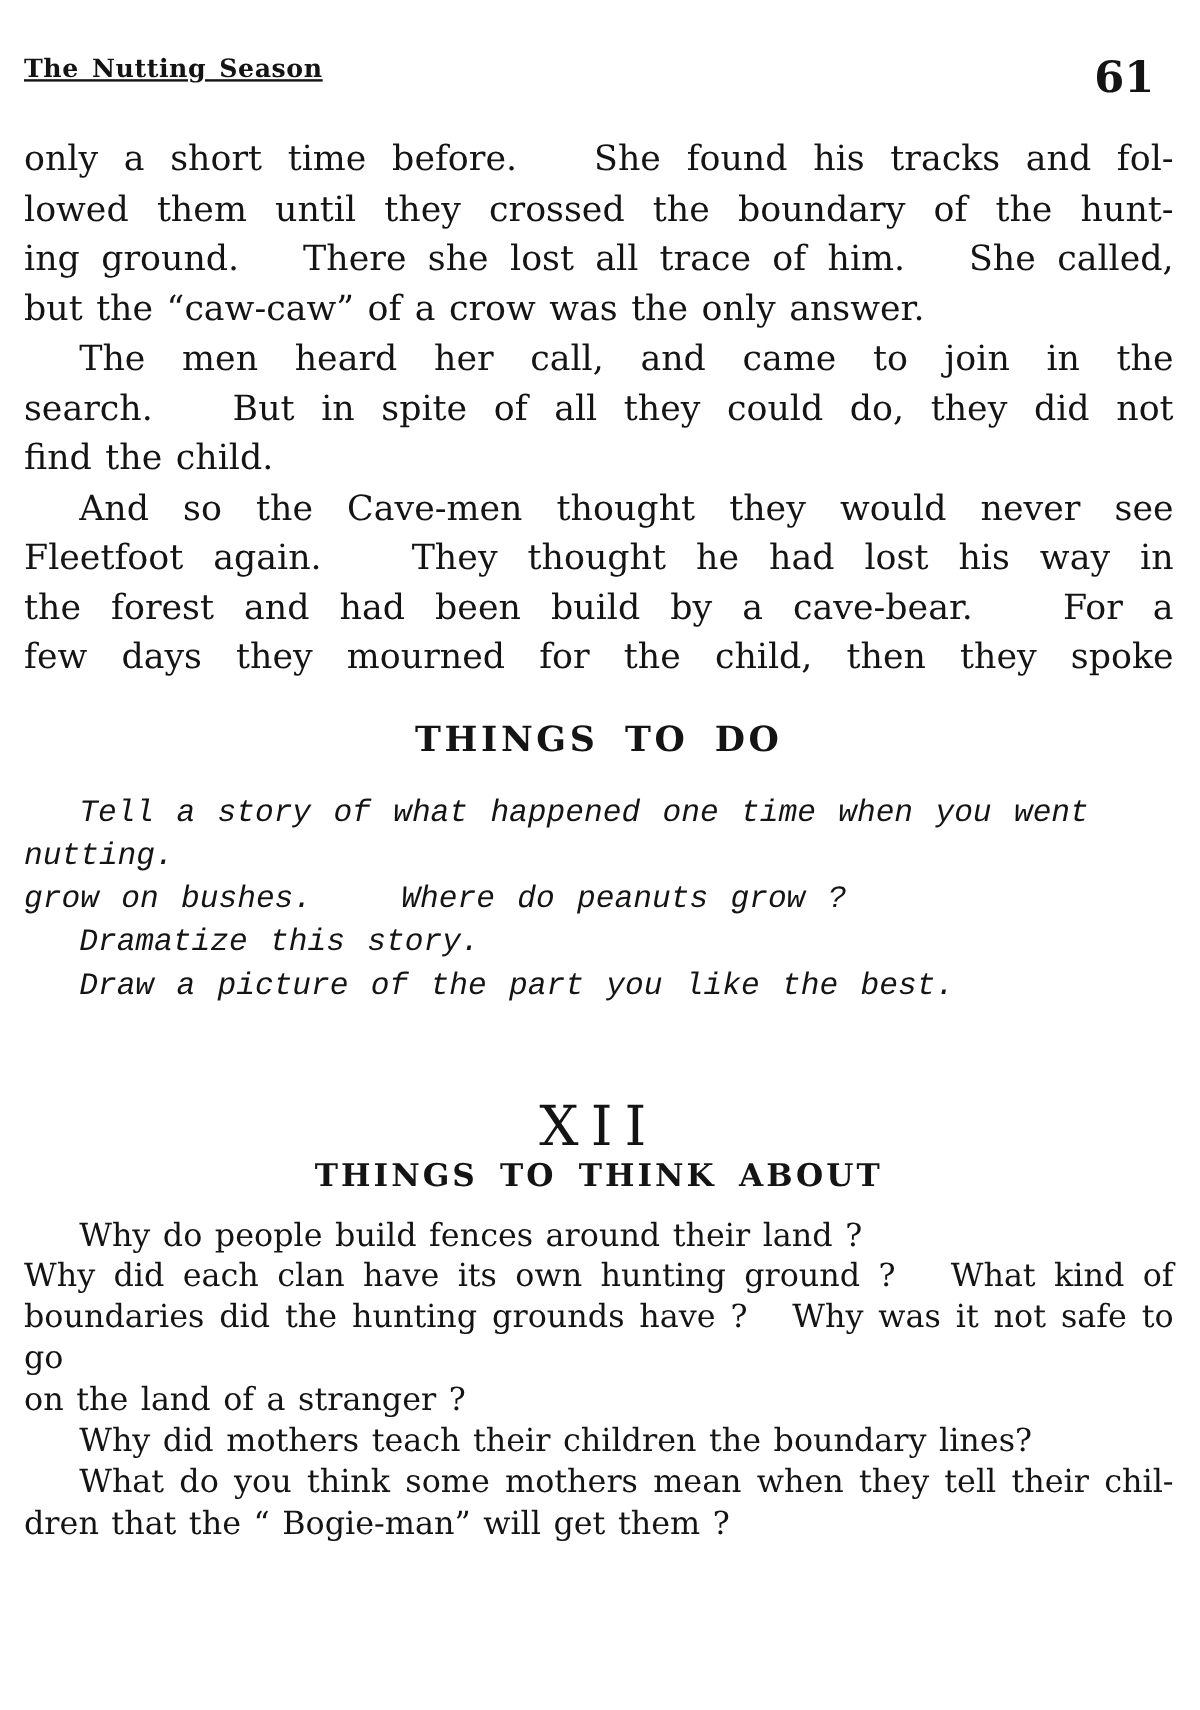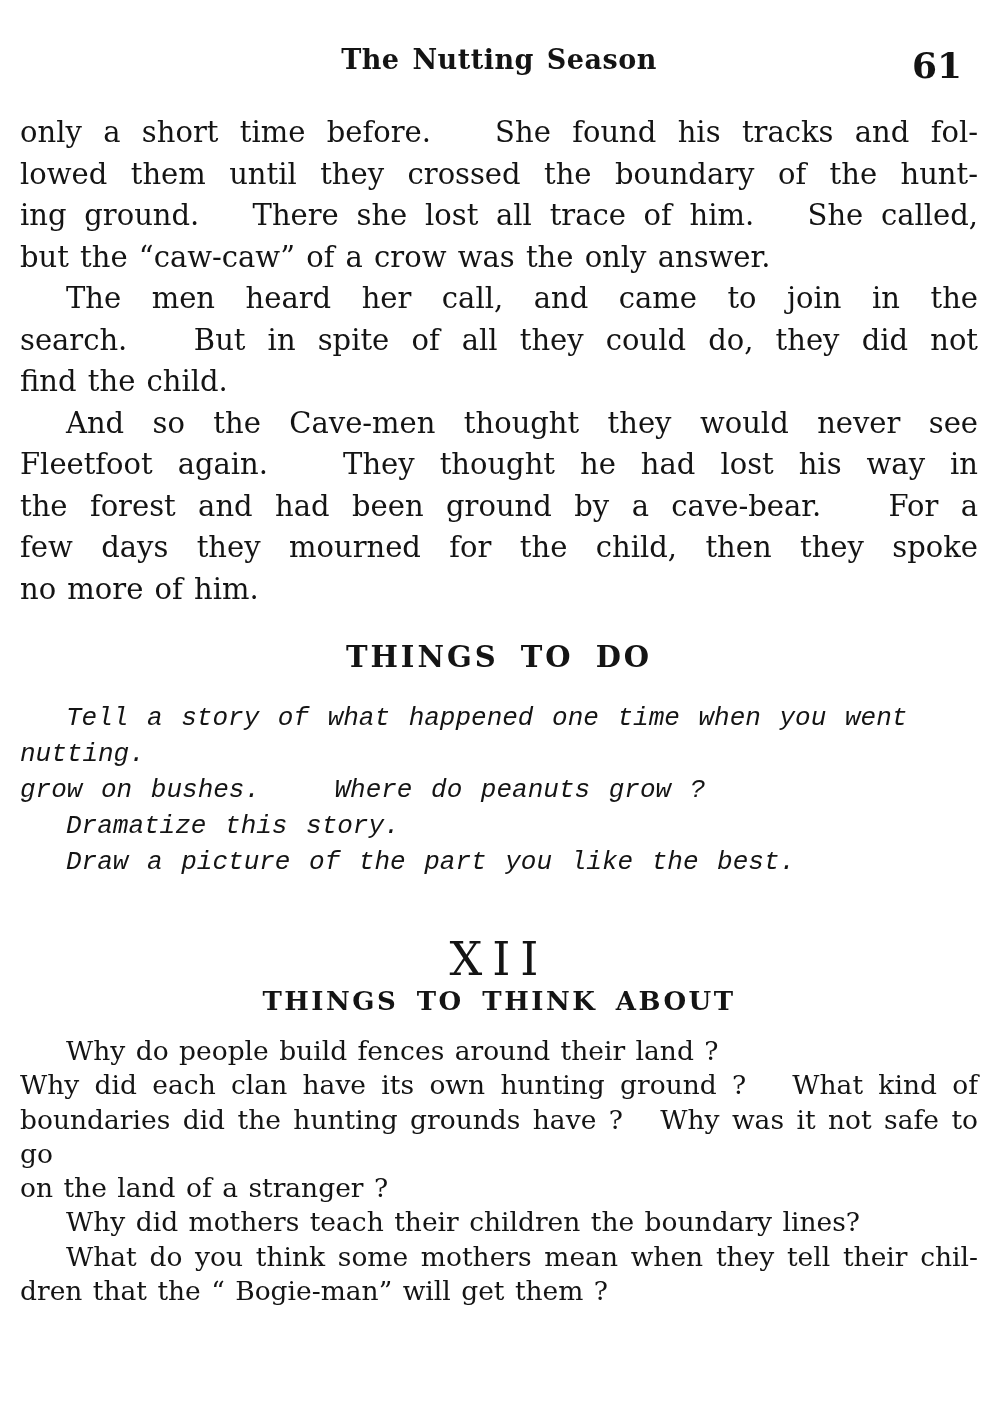--- a/index.html
+++ b/index.html
@@ -15,25 +15,25 @@
   .content {
     padding: 0 22px 0 20px;
   }
   
   .running-head {
     position: relative;
     margin-top: 44px;
     height: 36px;
   }
   .page-title {
-    text-align: center;
     font-weight: bold;
-    font-size: 27px;
+    font-size: 21px;
     letter-spacing: 0.5px;
     word-spacing: 3px;
+    text-decoration: underline;
   }
   .page-number {
     position: absolute;
     top: 0;
     right: 16px;
     font-weight: bold;
     font-size: 36px;
   }
   
   .line {
@@ -66,21 +66,21 @@
   .todo {
     margin-top: 26px;
     font-style: italic;
     font-size: 26px;
     line-height: 36px;
     word-spacing: 3px;
     font-family: Liberation Mono, monospace;
   }
   
   .chapter-number {
-    margin-top: 52px;
+    margin-top: 72px;
     text-align: center;
     font-size: 46px;
     letter-spacing: 10px;
     line-height: 54px;
   }
   
   .think-head {
     text-align: center;
     font-weight: bold;
     font-size: 26px;
@@ -114,23 +114,22 @@
         <div class="line">but the “caw-caw” of a crow was the only answer.</div>
       </div>
       <div>
         <div class="line j ind">The men heard her call, and came to join in the</div>
         <div class="line j">search.   But in spite of all they could do, they did not</div>
         <div class="line">find the child.</div>
       </div>
       <div>
         <div class="line j ind">And so the Cave-men thought they would never see</div>
         <div class="line j">Fleetfoot again.   They thought he had lost his way in</div>
-        <div class="line j">the forest and had been ground by a cave-bear.   For a</div>
+        <div class="line j">the forest and had been build by a cave-bear.   For a</div>
         <div class="line j">few days they mourned for the child, then they spoke</div>
-        <div class="line">no more of him.</div>
       </div>
     </div>
 
     <div class="section-head">THINGS TO DO</div>
 
     <div class="todo">
       <div>
         <div class="line ind">Tell a story of what happened one time when you went nutting.</div>
       </div>
       <div>

